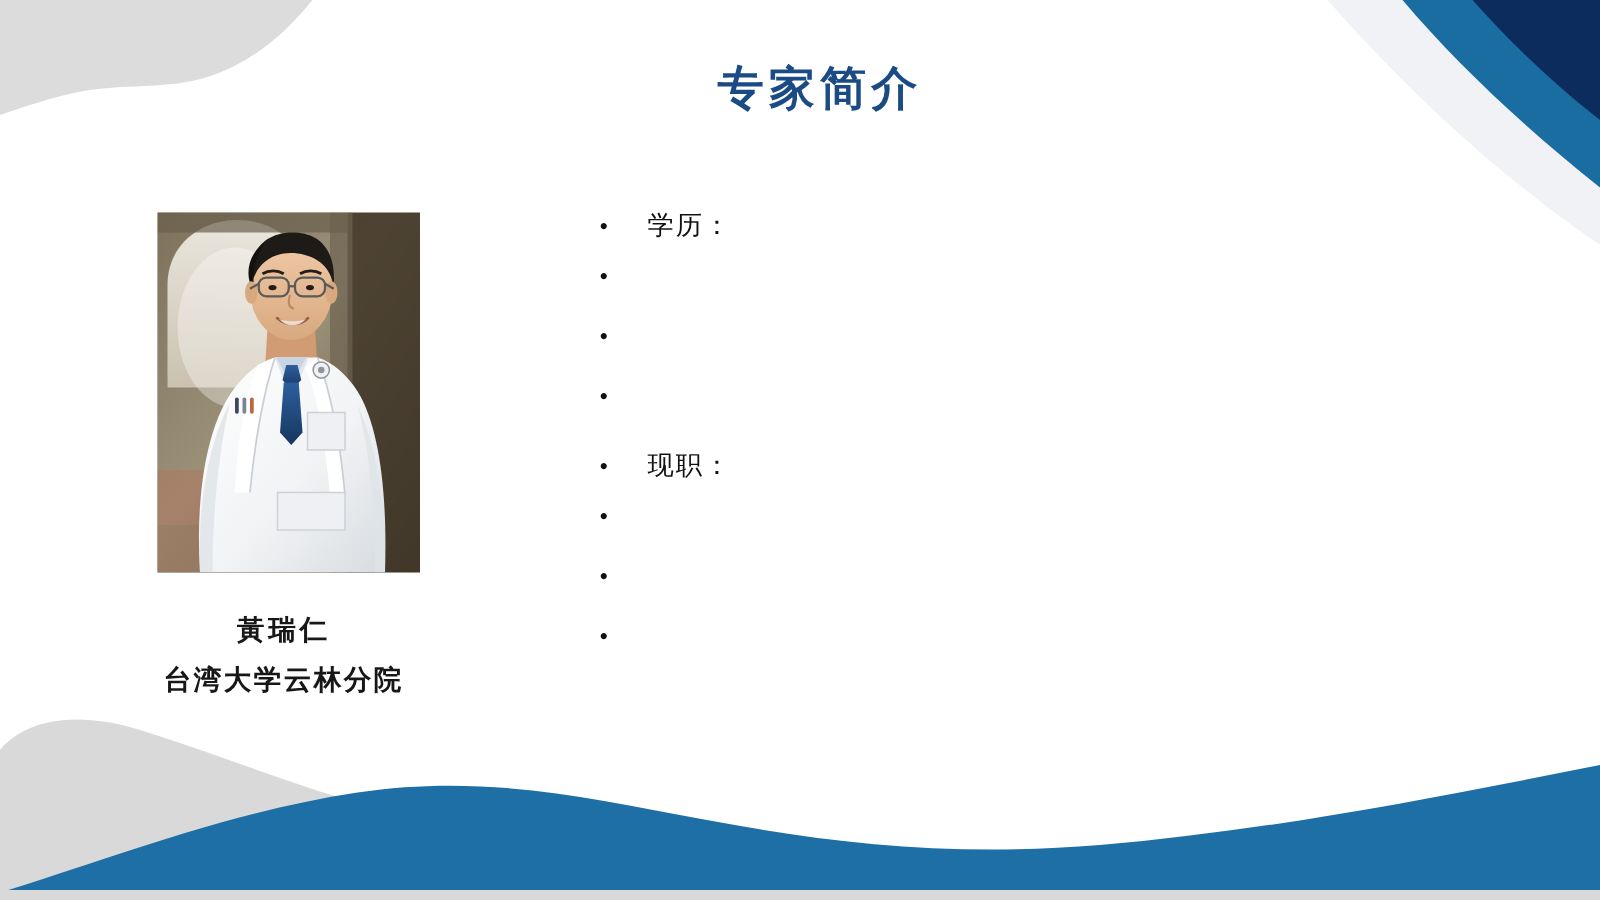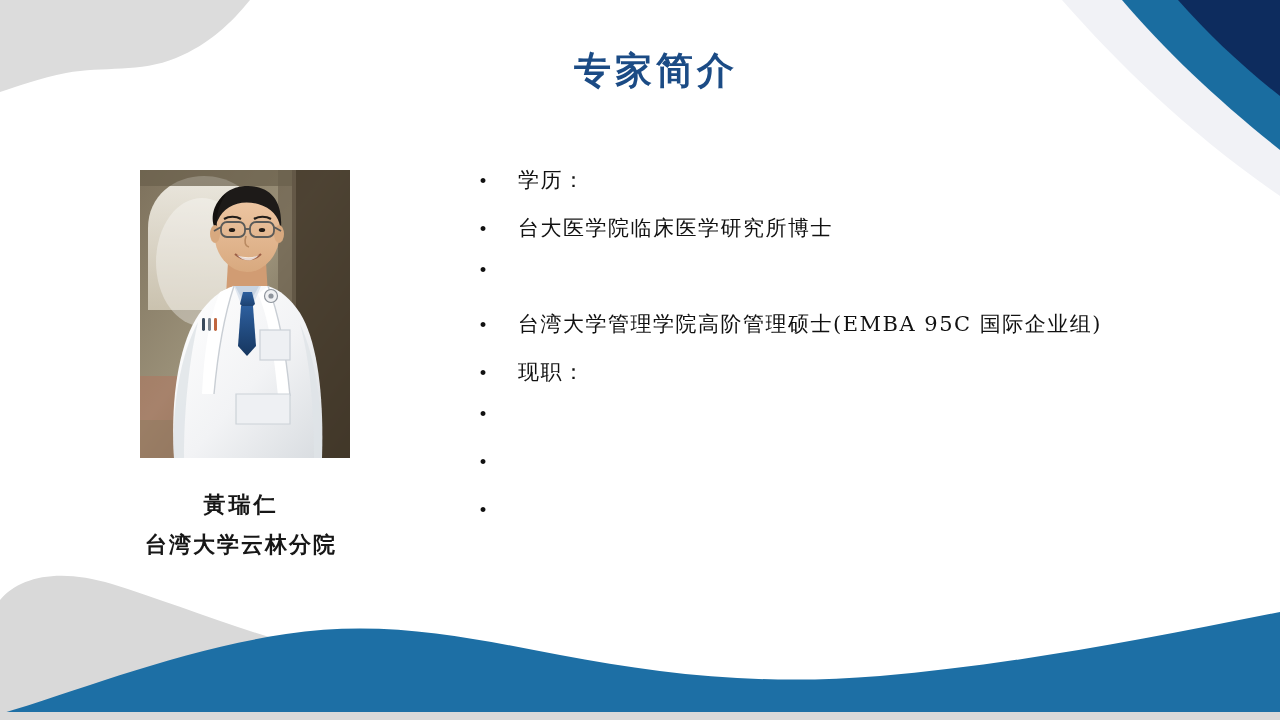--- a/index.html
+++ b/index.html
@@ -36,21 +36,21 @@
     font-size: 37px;
     font-weight: 700;
     letter-spacing: 4px;
     color: #1b4b85;
     white-space: nowrap;
   }
 
   
   .photo-block {
     position: absolute;
-    left: 140px;
+    left: 126px;
     top: 170px;
     width: 202px;
   }
   .portrait-frame {
     position: relative;
     width: 210px;
     height: 288px;
     overflow: hidden;
     background: #6d6455;
   }
@@ -236,28 +236,26 @@
     </div>
   </div>
 
   <ul class="bio-list">
     <li class="bio-item">
       <span class="bio-bullet">•</span>
       <span class="bio-text">学历：</span>
     </li>
     <li class="bio-item">
       <span class="bio-bullet">•</span>
-      <span class="bio-text">台大医学院临床医学研究所博士</span>
-    </li>
-    <li class="bio-item">
-      <span class="bio-bullet">•</span>
-    </li>
-    <li class="bio-item">
-      <span class="bio-bullet">•</span>
-      <span class="bio-text">台湾大学管理学院高阶管理硕士(EMBA 95C 国际企业组)</span>
+    </li>
+    <li class="bio-item">
+      <span class="bio-bullet">•</span>
+    </li>
+    <li class="bio-item">
+      <span class="bio-bullet">•</span>
     </li>
     <li class="bio-item">
       <span class="bio-bullet">•</span>
       <span class="bio-text">现职：</span>
     </li>
     <li class="bio-item">
       <span class="bio-bullet">•</span>
     </li>
     <li class="bio-item">
       <span class="bio-bullet">•</span>

